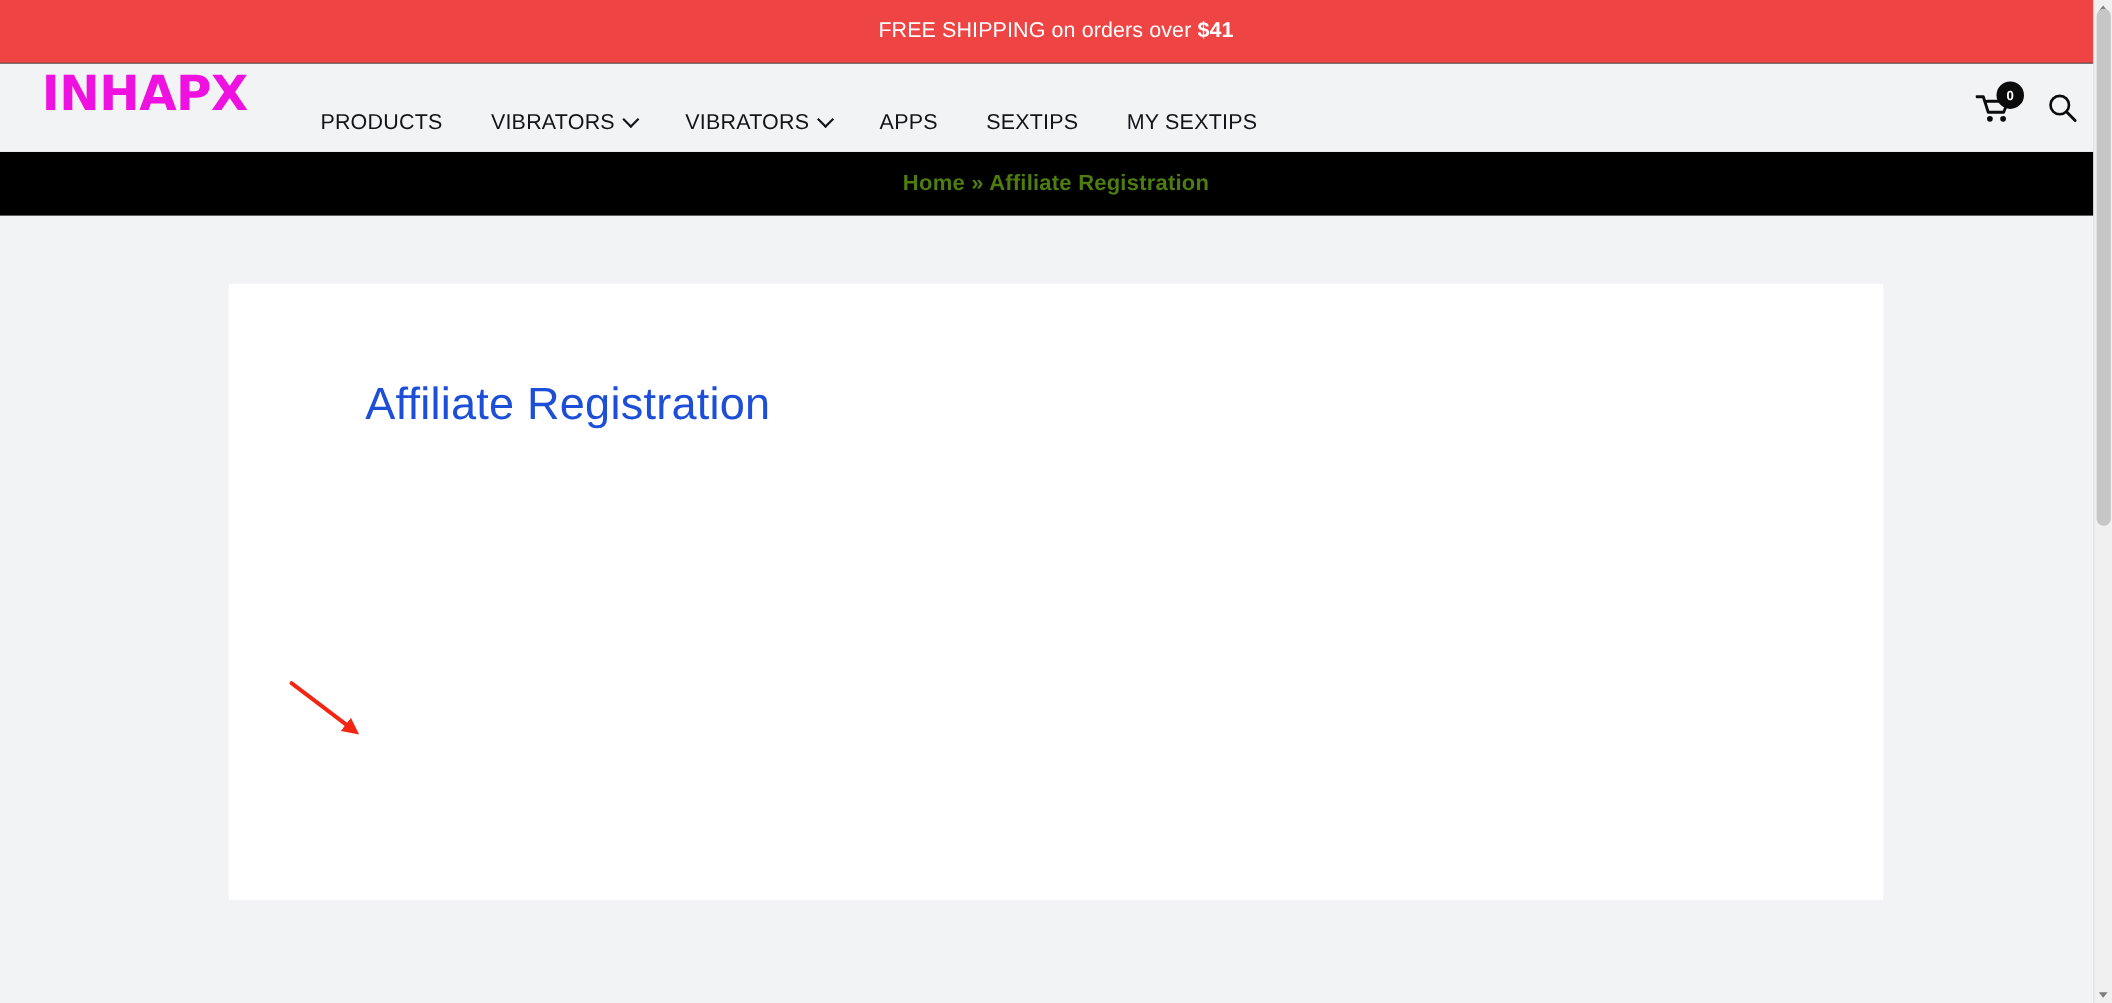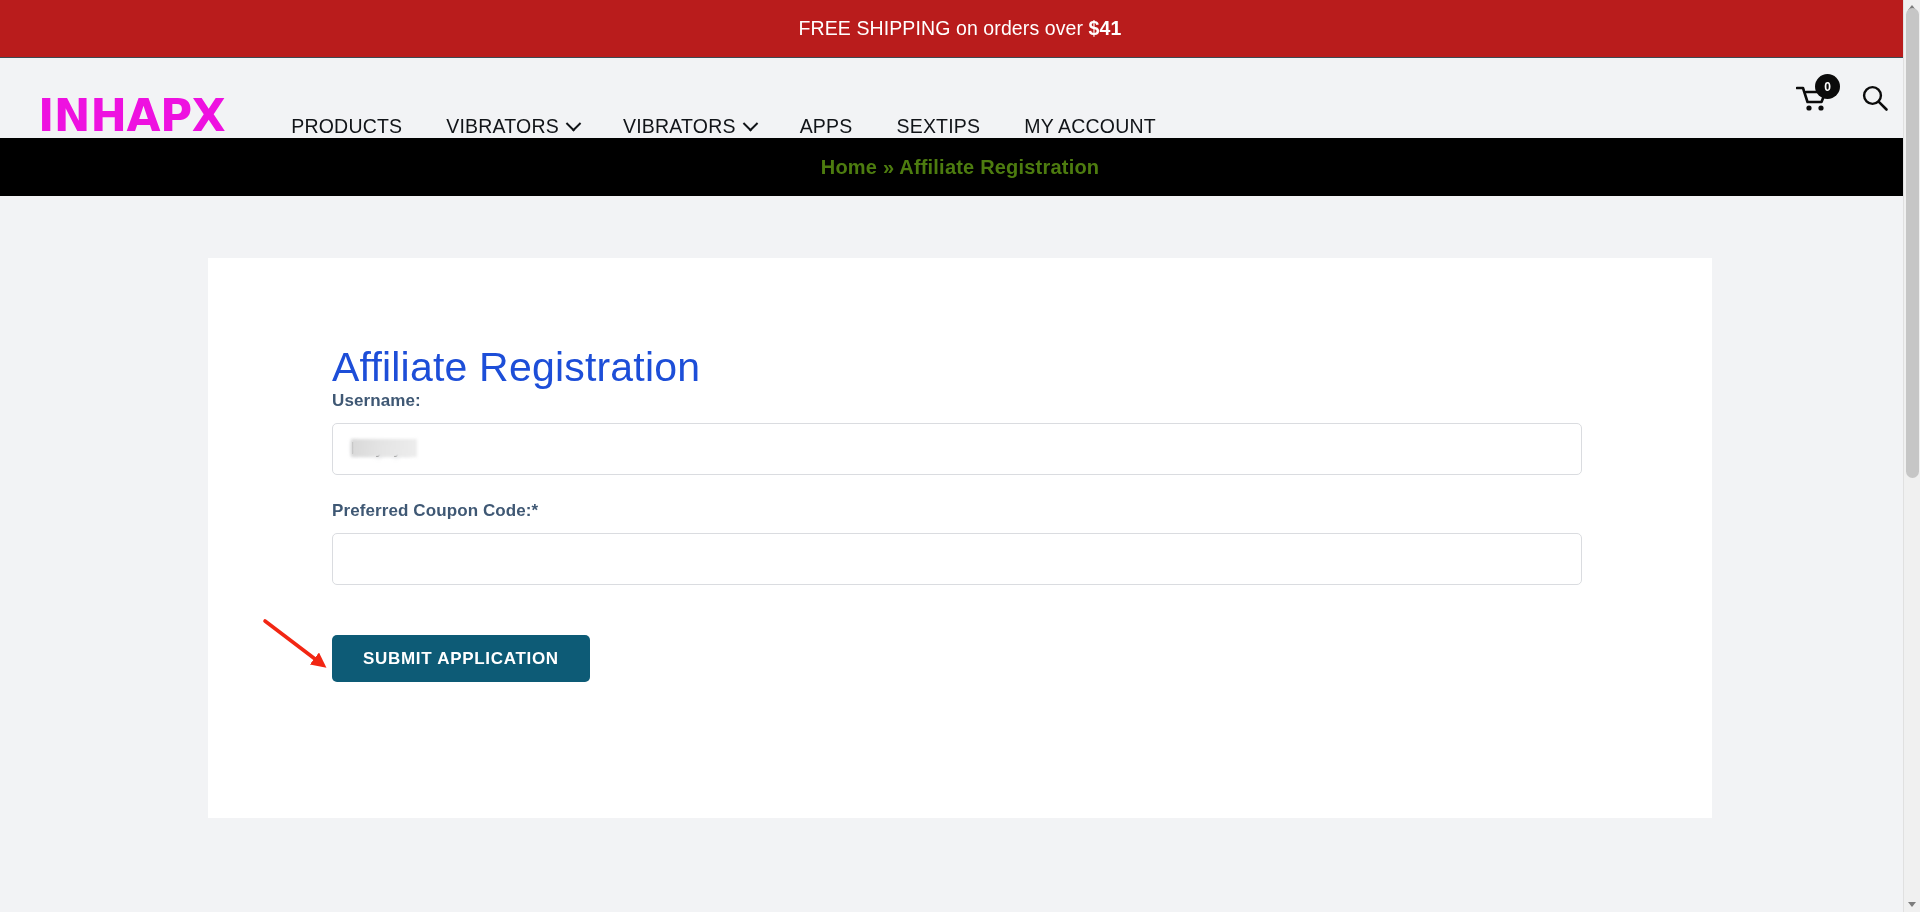--- a/index.html
+++ b/index.html
@@ -12,40 +12,40 @@
 
   body {
     font-family: "Liberation Sans", sans-serif;
     background: #f2f3f5;
     position: relative;
   }
 
   
   .promo-bar {
     height: 58px;
-    background: #b91c1c;
+    background: #ef4444;
     display: flex;
     align-items: center;
     justify-content: center;
     border-bottom: 1px solid #3d4a52;
   }
   .promo-text {
     color: #ffffff;
     font-size: 19.5px;
     letter-spacing: .1px;
   }
   .promo-text b { font-weight: 700; }
 
   
   .site-header {
     height: 80px;
     background: #f2f3f5;
     display: flex;
-    align-items: flex-end;
-    padding: 17px 38px 0 38px;
+    align-items: flex-start;
+    padding: 6px 38px 0 38px;
     position: relative;
   }
   .logo {
     font-family: "DejaVu Sans", sans-serif;
     font-weight: 700;
     font-size: 44px;
     line-height: 1;
     color: #ee11e0;
     letter-spacing: -0.5px;
     transform: scaleX(1.0);
@@ -259,21 +259,21 @@
       <span>VIBRATORS</span>
       <i class="caret"></i>
     </div>
     <div class="nav-item">
       <span>APPS</span>
     </div>
     <div class="nav-item">
       <span>SEXTIPS</span>
     </div>
     <div class="nav-item">
-      <span>MY ACCOUNT</span>
+      <span>MY SEXTIPS</span>
     </div>
   </nav>
 
   <div class="header-right">
     <div class="cart-wrap">
       <svg width="34" height="30" viewBox="0 0 34 30">
         <path d="M1 5 h6 l4.5 14 h14 l4-10 h-19" fill="none" stroke="#0b0b0b" stroke-width="2.6" stroke-linecap="round" stroke-linejoin="round"></path>
         <circle cx="13" cy="25" r="2.6" fill="#0b0b0b"></circle>
         <circle cx="25" cy="25" r="2.6" fill="#0b0b0b"></circle>
       </svg>
@@ -292,38 +292,20 @@
 <div class="breadcrumb-bar">
   <div class="breadcrumb">Home » Affiliate Registration</div>
 </div>
 
 <div class="page-area">
   <div class="card">
 
     <h1 class="page-title">Affiliate Registration</h1>
 
 
-    <form>
-
-      <div class="field-group">
-        <div class="field-label">Username:</div>
-        <div class="redacted-input">
-          <input class="text-input" type="text" value="barynyz" style="">
-          <span class="redaction-text">barynyz</span>
-          <span class="redaction"></span>
-        </div>
-      </div>
-
-      <div class="field-group">
-        <div class="field-label">Preferred Coupon Code:*</div>
-        <input class="text-input" type="text" value="" style="">
-      </div>
-
-      <button class="submit-btn" type="submit">SUBMIT APPLICATION</button>
-    </form>
 
   </div>
 </div>
 
 <svg class="annotation-arrow" viewBox="0 0 80 62">
   <defs>
     <marker id="arrowhead" markerWidth="4.2" markerHeight="4.2" refX="1.6" refY="2.1" orient="auto">
       <path d="M0,0 L4.2,2.1 L0,4.2 Z" fill="#f22613"></path>
     </marker>
   </defs>

